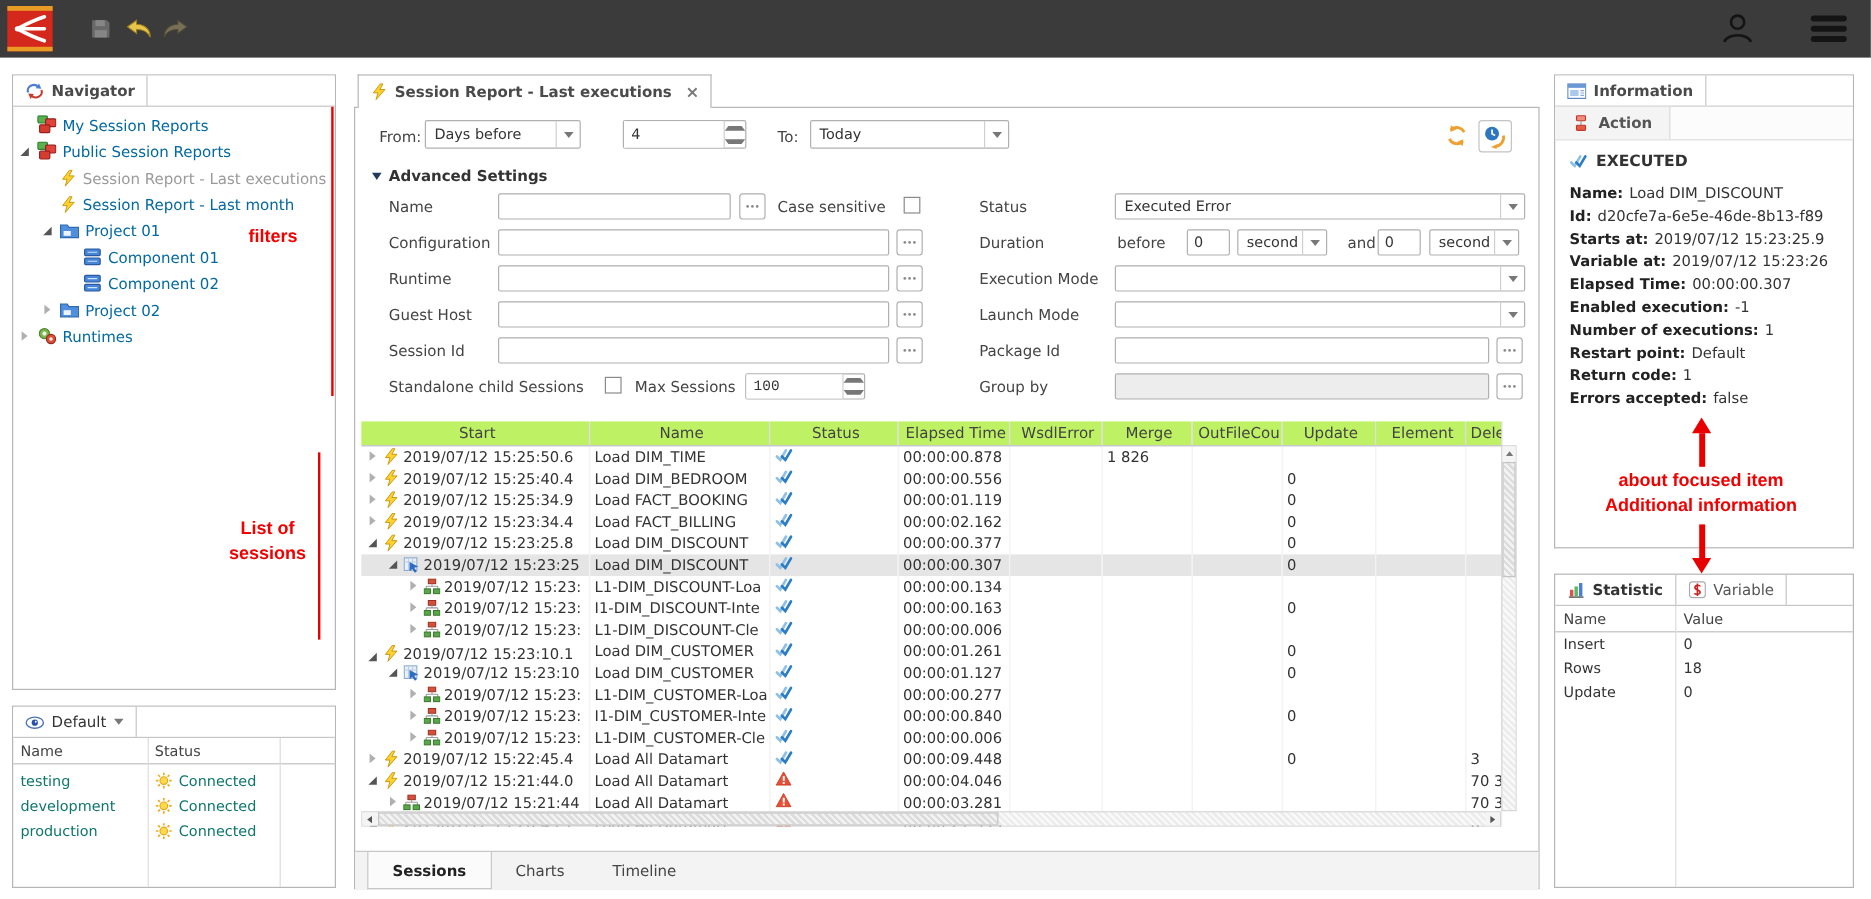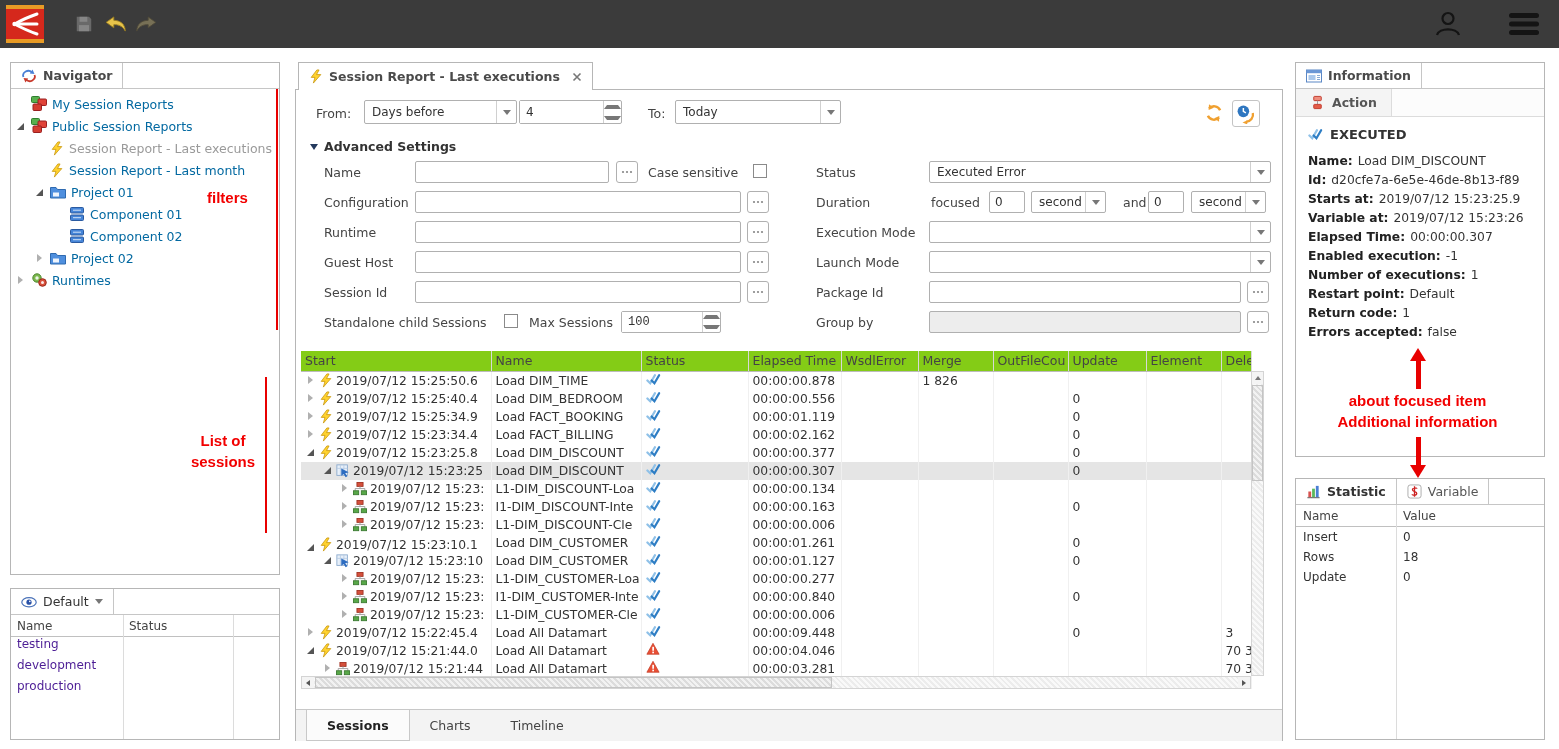--- a/index.html
+++ b/index.html
@@ -33,21 +33,21 @@
   .exp.c::before { content:""; position:absolute; left:1px; top:0px; border-top:4.5px solid transparent;
       border-bottom:4.5px solid transparent; border-left:5.5px solid #b0b0b0; }
   .exp.e::before { content:""; position:absolute; left:0px; top:1px; border-bottom:7px solid #555;
       border-left:7px solid transparent; }
 
   
   #rt-panel { left:10px; top:588px; width:270px; height:152px; }
   .rt-sel { cursor:pointer; }
   .rt-head { height:22px; display:flex; align-items:center; border-bottom:1px solid #c0c0c0; color:#444; }
   .rt-head span { padding-left:6px; }
-  .rt-row { height:21px; display:flex; align-items:flex-start; color:#4c1d95;flex-direction:column; }
+  .rt-row { height:21px; display:flex; align-items:flex-end; color:#0f766e; }
   .rt-row .n { padding-left:6px; }
   .rt-c1 { width:112px; flex:0 0 112px; }
   .rt-c2 { width:110px; flex:0 0 110px; display:flex; align-items:center; gap:5px; padding-left:6px; }
   .vline { position:absolute; width:1px; background:#dcdcdc; }
 
   
   #center { position:absolute; left:295px; top:62px; width:988px; height:679px; }
   .tabstrip { position:absolute; left:0; top:0; width:100%; height:28px; }
   .ctab { position:absolute; left:3px; top:0; height:28px; background:#fff; border:1px solid #b6b6b6;
       border-bottom:none; display:flex; align-items:center; gap:6px; padding:0 10px; font-weight:bold;
@@ -75,22 +75,22 @@
   .dots-btn { position:absolute; width:22px; height:22px; border:1px solid #b0b0b0; border-radius:3px;
       background:#fff; display:flex; align-items:center; justify-content:center; cursor:pointer; }
   .cbx { position:absolute; width:14px; height:14px; border:1px solid #8a8a8a; background:#fff; cursor:pointer; }
   #adv-label { position:absolute; left:14px; top:49px; display:flex; align-items:center; gap:6px;
       font-weight:bold; color:#333; font-size:12.5px; cursor:pointer; }
   #adv-label .tri { width:0; height:0; border-left:4.5px solid transparent; border-right:4.5px solid transparent; border-top:6px solid #23395d; }
 
   
   #sess-wrap { position:absolute; left:5px; top:261px; width:963px; height:338px; overflow:hidden; }
   #sess-table { border-collapse:collapse; table-layout:fixed; width:950px; }
-  #sess-table th { height:20px; font-weight:normal; color:#444; text-align:left; padding:0 0 0 4px;
-      border-right:1px solid #d8d8d8; border-bottom:1px solid #bcbcbc; white-space:nowrap; overflow:hidden; background:#84cc16; font-size:12.5px; }
+  #sess-table th { height:20px; font-weight:normal; color:#444; text-align:center; padding:0 0 0 4px;
+      border-right:1px solid #d8d8d8; border-bottom:1px solid #bcbcbc; white-space:nowrap; overflow:hidden; background:#bef264; font-size:12.5px; }
   #sess-table td { height:18px; padding:0 0 0 4px; border-right:1px solid #f0f0f0; white-space:nowrap; overflow:hidden; color:#333; font-size:12.3px; }
   #sess-table tr.sel td { background:#e5e5e5; }
   .cellflex { display:flex; align-items:center; gap:3px; height:18px; overflow:hidden; }
   .sbar-v { position:absolute; left:950px; top:20px; width:13px; height:305px; border:1px solid #d4d4d4;
       background:repeating-linear-gradient(45deg,#ececec 0 2px,#f9f9f9 2px 4px); }
   .sbar-v .arr { position:absolute; left:0; width:11px; height:12px; background:#f4f4f4; display:flex; align-items:center; justify-content:center; }
   .sbar-v .thumb { position:absolute; left:0; top:13px; width:11px; height:96px;
       background:repeating-linear-gradient(45deg,#dcdcdc 0 2px,#f2f2f2 2px 4px); border:1px solid #c4c4c4; }
   .sbar-h { position:absolute; left:0; top:325px; width:950px; height:13px; border:1px solid #d4d4d4;
       background:repeating-linear-gradient(45deg,#ececec 0 2px,#f9f9f9 2px 4px); z-index:2; }
@@ -378,21 +378,21 @@
       <span id="tab-close" class="ic x">
           <svg width="10" height="10" viewBox="0 0 10 10">
             <path d="M1.5 1.5 L8.5 8.5 M8.5 1.5 L1.5 8.5" stroke="#777" stroke-width="1.6"></path>
           </svg>
         </span>
     </div>
   </div>
   <div id="ccontent">
 
     <span class="flabel" style="left:20px; top:16px;">From:</span>
-    <div class="dd" style="left:68px; top:10px; width:153px;">
+    <div class="dd" style="left:58px; top:10px; width:130px;">
       <span class="dd-val">Days before</span>
       <span class="dd-btn">
           <span class="tri-down"></span>
         </span>
     </div>
     <div class="spin" style="left:223px; top:10px; width:103px;">
       <input value="4" style="">
       <span class="spin-btns">
           <span>
             <span class="tri-up2"></span>
@@ -500,21 +500,21 @@
 
     <span class="flabel" style="left:520px; top:75px;">Status</span>
     <div class="dd h22" style="left:633px; top:71px; width:342px;">
       <span class="dd-val">Executed Error</span>
       <span class="dd-btn">
           <span class="tri-down"></span>
         </span>
     </div>
 
     <span class="flabel" style="left:520px; top:105px;">Duration</span>
-    <span class="flabel" style="left:635px; top:105px;">focused</span>
+    <span class="flabel" style="left:635px; top:105px;">before</span>
     <input class="fin" style="left: 693px; top: 101px; width: 36px;" value="0">
     <div class="dd h22" style="left:735px; top:101px; width:75px;">
       <span class="dd-val">second</span>
       <span class="dd-btn">
           <span class="tri-down"></span>
         </span>
     </div>
     <span class="flabel" style="left:827px; top:105px;">and</span>
     <input class="fin" style="left: 852px; top: 101px; width: 36px;" value="0">
     <div class="dd h22" style="left:895px; top:101px; width:75px;">

